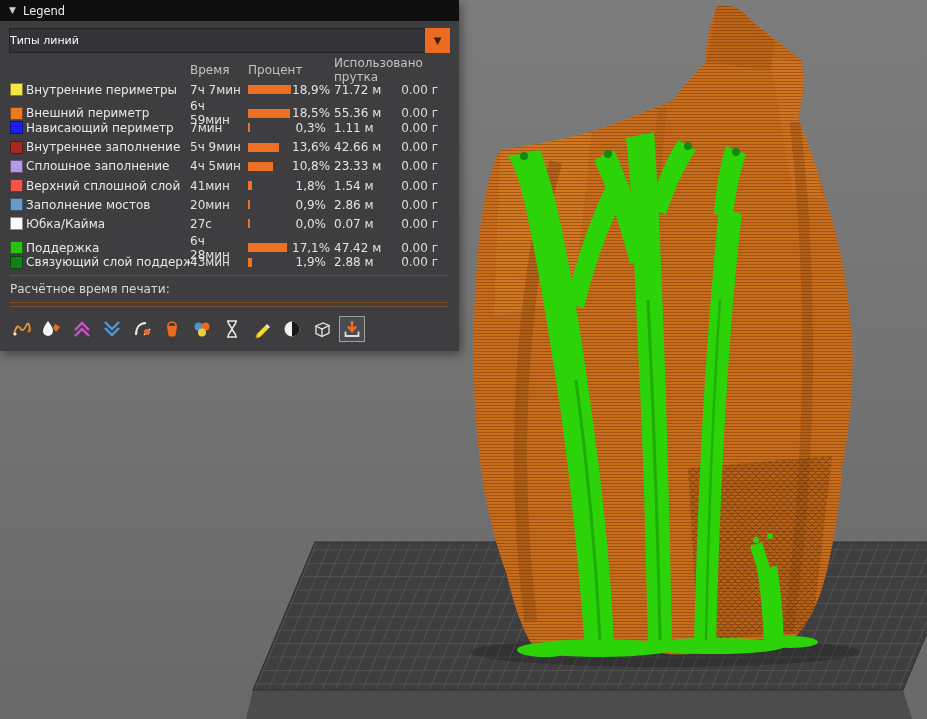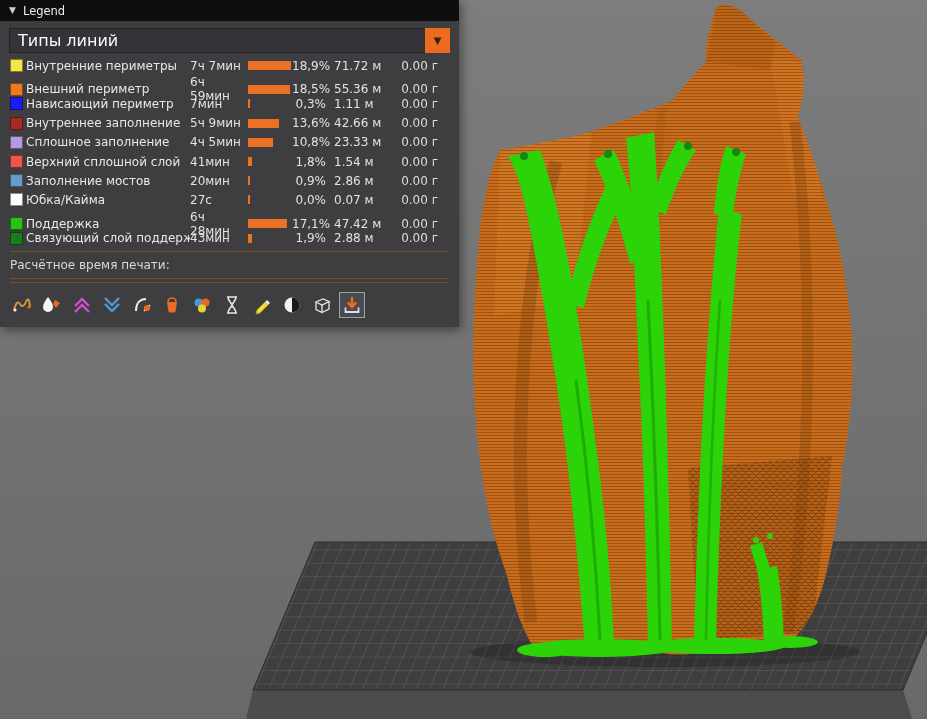--- a/index.html
+++ b/index.html
@@ -17,21 +17,21 @@
     box-shadow:2px 3px 10px rgba(0,0,0,.45);
   }
   .legend-titlebar{
     height:21px;background:#0e0e0e;display:flex;align-items:center;gap:7px;
     padding:0 9px;font-size:11.5px;color:#ededed;
   }
   .collapse-arrow{font-size:9px;color:#cfcfcf;line-height:1;}
   .dropdown-row{display:flex;margin:7px 9px 3px 9px;height:25px;}
   .dropdown-field{
     flex:1;background:#343438;border:1px solid #232326;border-right:none;
-    display:flex;align-items:center;padding:0 8px;color:#fafafa;font-size:16px;
+    display:flex;align-items:center;padding:0 0;color:#fafafa;font-size:11px;
   }
   .dropdown-btn{
     width:25px;background:#ED6B21;display:flex;align-items:center;justify-content:center;
     color:#3a1f08;font-size:10px;cursor:pointer;
   }
   .legend-table{padding:0 8px 0 10px;}
   .lgrid{
     display:grid;grid-template-columns:16px 164px 58px 44px 36px 64px 52px;
     align-items:center;
   }
@@ -141,20 +141,27 @@
   </div>
 
   <div class="dropdown-row">
     <div class="dropdown-field">Типы линий</div>
     <div class="dropdown-btn">
       <span>▼</span>
     </div>
   </div>
 
   <div class="legend-table">
+    <div class="lgrid lhead">
+      <span></span>
+        <span></span>
+      <span>Время</span>
+      <span class="hspan2">Процент</span>
+      <span class="hspan2" style="padding-left:6px;">Использовано прутка</span>
+    </div>
     <div>
   <div class="lgrid lrow">
     <span class="swatch" style="background: rgb(244, 230, 69);"></span>
     <span class="cell-label">Внутренние периметры</span>
     <span class="cell-time">7ч 7мин</span>
     <span class="barwrap">
             <span class="bar" style="width: 43.092px;"></span>
           </span>
     <span class="cell-pct">18,9%</span>
     <span class="cell-len">71.72 м</span>

